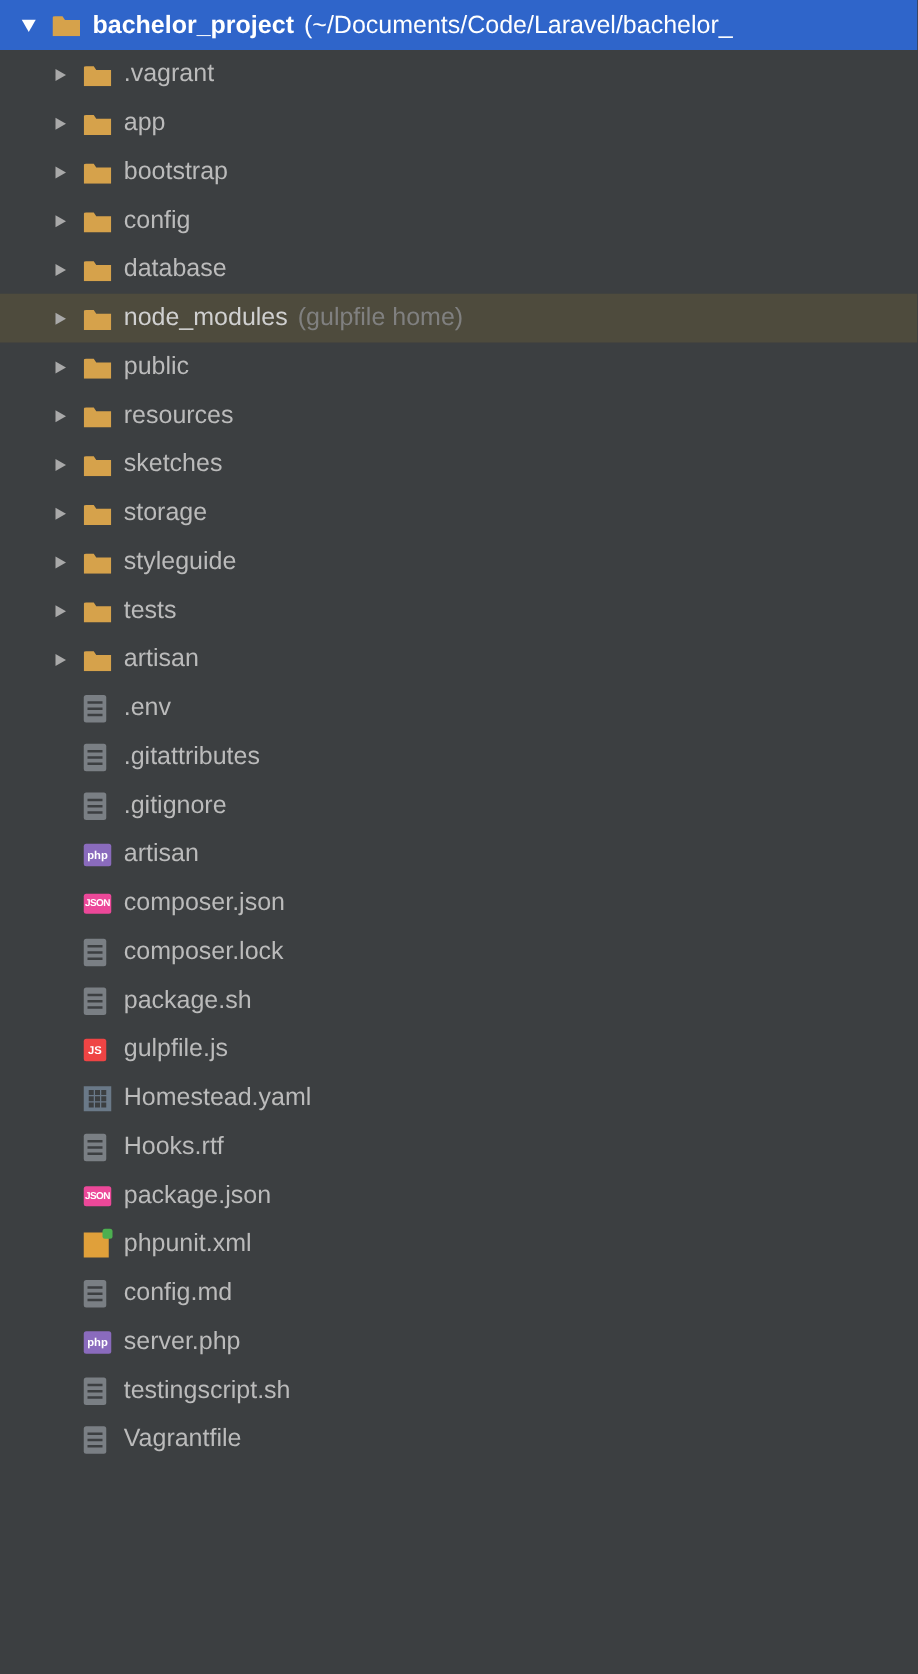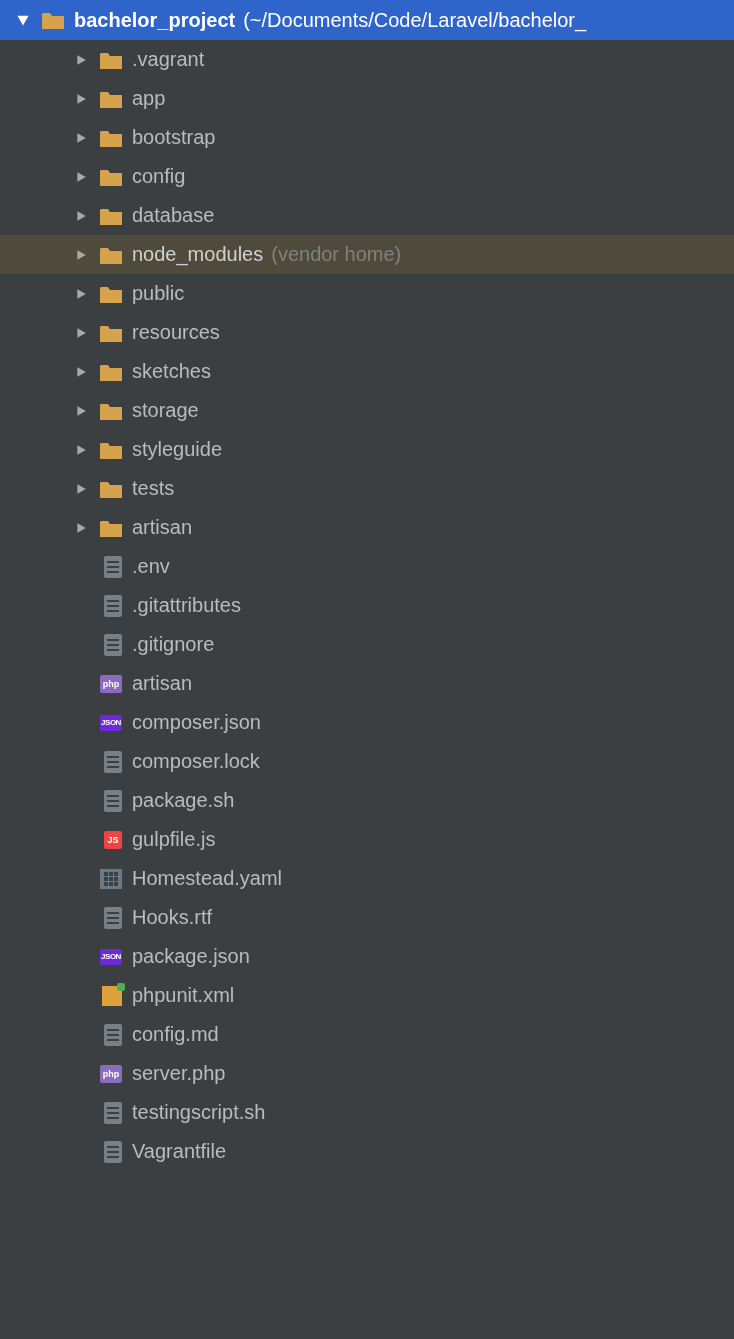--- a/index.html
+++ b/index.html
@@ -28,21 +28,21 @@
       height: 40px;
     }
     .root-row .path {
       font-weight: normal;
       margin-left: 8px;
     }
     .highlighted {
       background: #4e4b3d;
     }
     .indent-0 { padding-left: 14px; }
-    .indent-1 { padding-left: 72px; }
+    .indent-1 { padding-left: 39px; }
     .arrow {
       width: 18px;
       height: 18px;
       display: inline-flex;
       align-items: center;
       justify-content: center;
       margin-right: 10px;
       flex-shrink: 0;
     }
     .arrow-right svg { fill: #a9a9a9; }
@@ -50,21 +50,21 @@
     .root-row .arrow-down svg { fill: #ffffff; }
     .arrow-spacer {
       width: 28px;
       flex-shrink: 0;
     }
     .icon {
       width: 22px;
       height: 22px;
       display: inline-flex;
       align-items: center;
-      justify-content: flex-end;
+      justify-content: flex-start;
       margin-right: 10px;
       flex-shrink: 0;
     }
     .folder-icon svg { fill: #d6a24b; }
     .root-row .folder-icon svg { fill: #d6a24b; }
     .file-generic {
       width: 18px;
       height: 22px;
       background: #7a7f84;
       border-radius: 2px;
@@ -86,21 +86,21 @@
       display: flex;
       align-items: center;
       justify-content: center;
       border-radius: 2px;
       font-size: 8px;
       font-weight: bold;
       color: #fff;
       font-family: Arial, sans-serif;
     }
     .badge-php { background: #8a6bbd; width: 22px; height: 18px; font-size: 9px; }
-    .badge-json { background: #6d28d9; width: 24px; height: 16px; font-size: 8px; letter-spacing: -0.5px; }
+    .badge-json { background: #ec4899; width: 24px; height: 16px; font-size: 8px; letter-spacing: -0.5px; }
     .badge-js { background: #ef4444; width: 18px; height: 18px; font-size: 9px; }
     .badge-yaml {
       width: 22px;
       height: 20px;
       background: #6a7988;
       display: flex;
       align-items: center;
       justify-content: center;
     }
     .badge-yaml-grid {
@@ -237,21 +237,21 @@
           <svg width="12" height="12" viewBox="0 0 10 10">
             <polygon points="2,1 9,5 2,9"></polygon>
           </svg>
         </span>
         <span class="icon folder-icon">
           <svg width="22" height="18" viewBox="0 0 22 18">
             <path d="M0 3 L0 18 L22 18 L22 5 L10 5 L8 2 L2 2 Q0 2 0 3 Z"></path>
           </svg>
         </span>
         <span class="label">node_modules</span>
-        <span class="note">(vendor home)</span>
+        <span class="note">(gulpfile home)</span>
       </div>
       <div class="tree-row indent-1">
         <span class="arrow arrow-right">
           <svg width="12" height="12" viewBox="0 0 10 10">
             <polygon points="2,1 9,5 2,9"></polygon>
           </svg>
         </span>
         <span class="icon folder-icon">
           <svg width="22" height="18" viewBox="0 0 22 18">
             <path d="M0 3 L0 18 L22 18 L22 5 L10 5 L8 2 L2 2 Q0 2 0 3 Z"></path>

